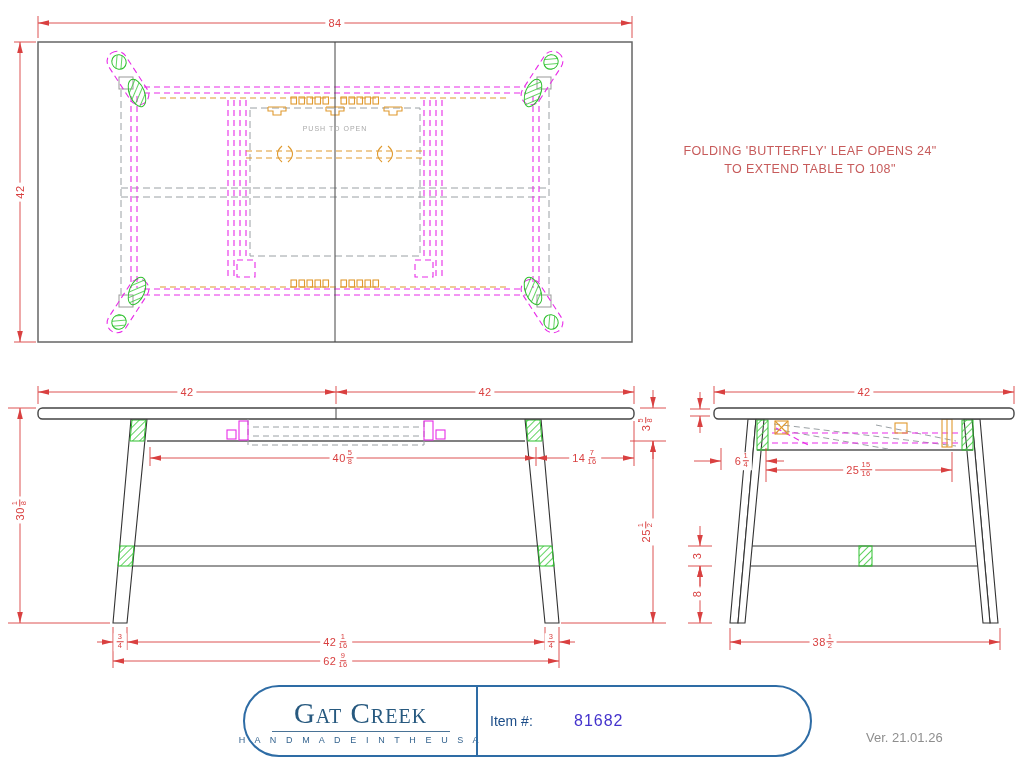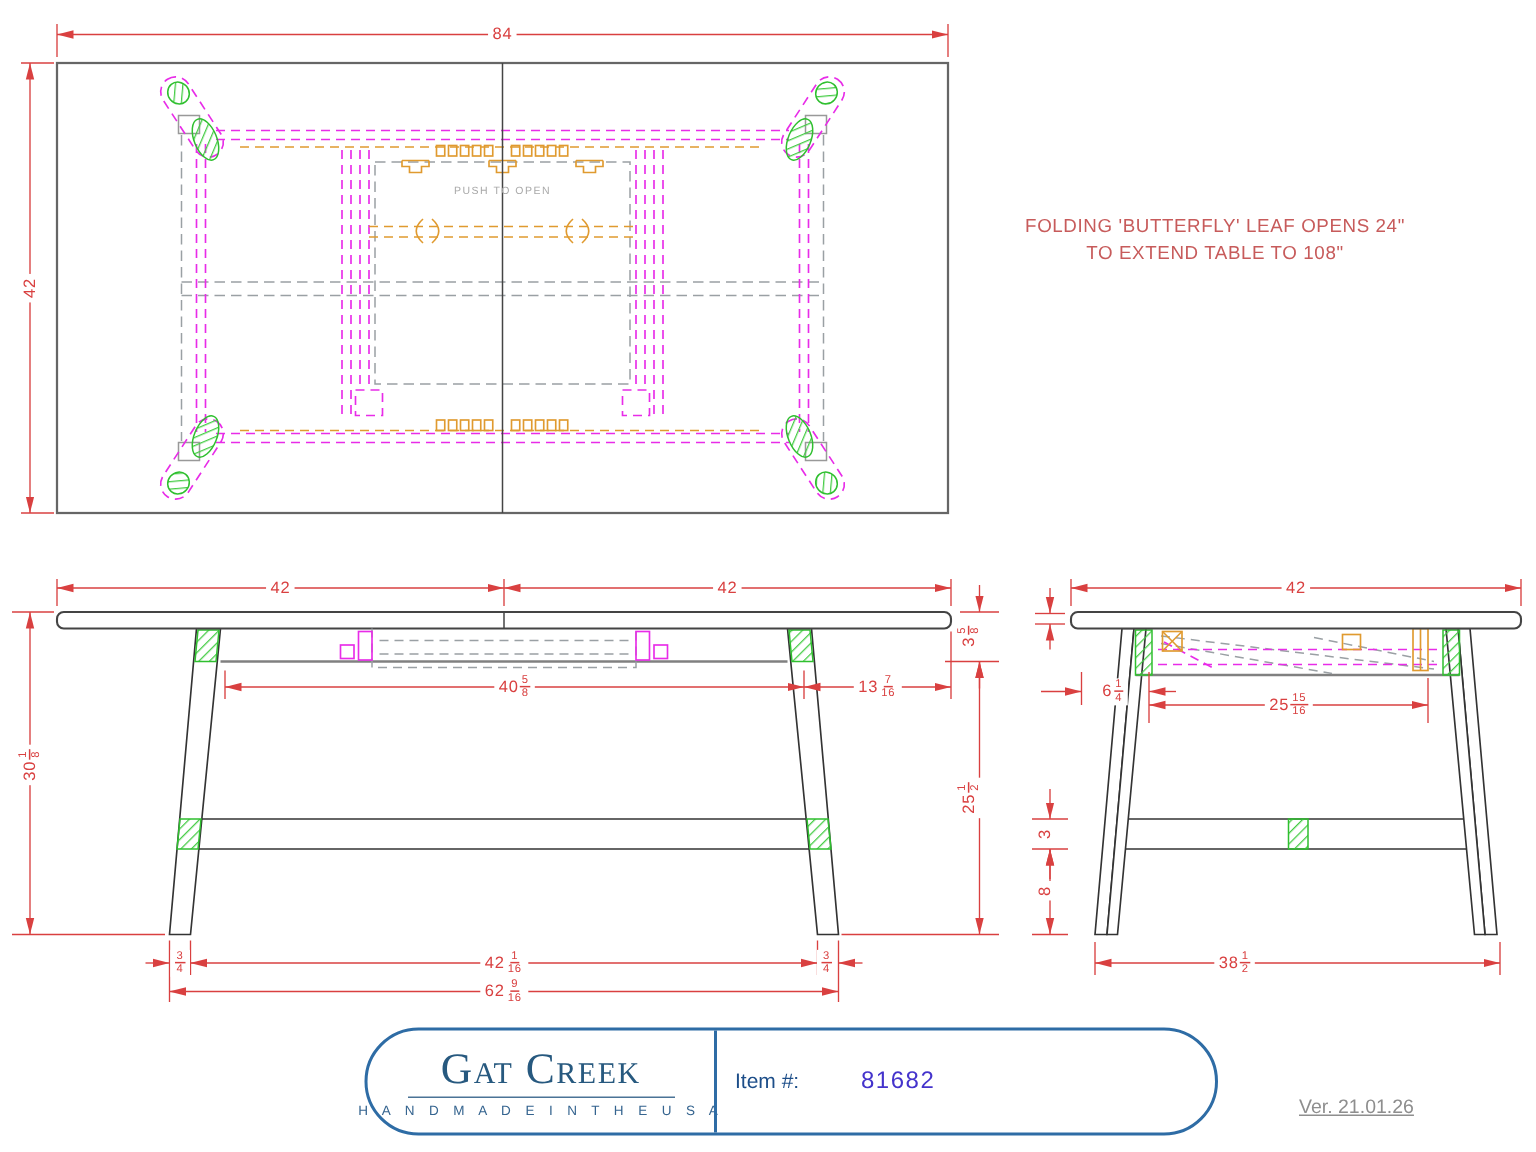--- a/index.html
+++ b/index.html
@@ -29,21 +29,21 @@
   .brand-rule{width:178px;height:1px;background:#4a7396;margin:3px 0 3px 0;}
   .tagline{font-size:9px;letter-spacing:3.6px;color:#35648f;white-space:nowrap;text-align:right;}
   .tb-divider{width:0;border-left:2px solid #2e6ca5;height:100%;}
   .items{flex:1;display:flex;flex-direction:column;justify-content:space-around;
        padding:8px 0 8px 12px;gap:28px;}
   .item-row{display:flex;align-items:baseline;}
   .item-lbl{color:#1d4e89;font-size:14px;width:54px;}
   .item-val{color:#4433cc;font-size:16px;letter-spacing:1px;}
   .item-val.no{margin-left:30px;}
   .item-val.name{margin-left:8px;}
-  .version{position:absolute;left:866px;top:730px;color:#8e8e8e;font-size:13px;z-index:6;text-decoration:underline;}
+  .version{position:absolute;left:866px;top:730px;color:#8e8e8e;font-size:13px;z-index:6;}
 </style>
 </head>
 <body>
 
 <div class="canvas">
 
 <svg width="1024" height="768" viewBox="0 0 1024 768">
   <defs>
     <pattern id="hatch" width="5" height="5" patternUnits="userSpaceOnUse" patternTransform="rotate(45)">
       <line x1="0" y1="0" x2="0" y2="5" stroke="#44cc44" stroke-width="1.7"></line>
@@ -333,21 +333,21 @@
       </span>
 </div>
 <div class="dim" style="left:343px;top:458px">
   <span>40</span>
       <span class="fr">
         <i>5</i>
         <u>8</u>
       </span>
 </div>
 <div class="dim" style="left:585px;top:458px">
-  <span>13</span>
+  <span>14</span>
       <span class="fr">
         <i>7</i>
         <u>16</u>
       </span>
 </div>
 <div class="dim" style="left:120px;top:642px">
   <span class="fr">
         <i>3</i>
         <u>4</u>
       </span>

